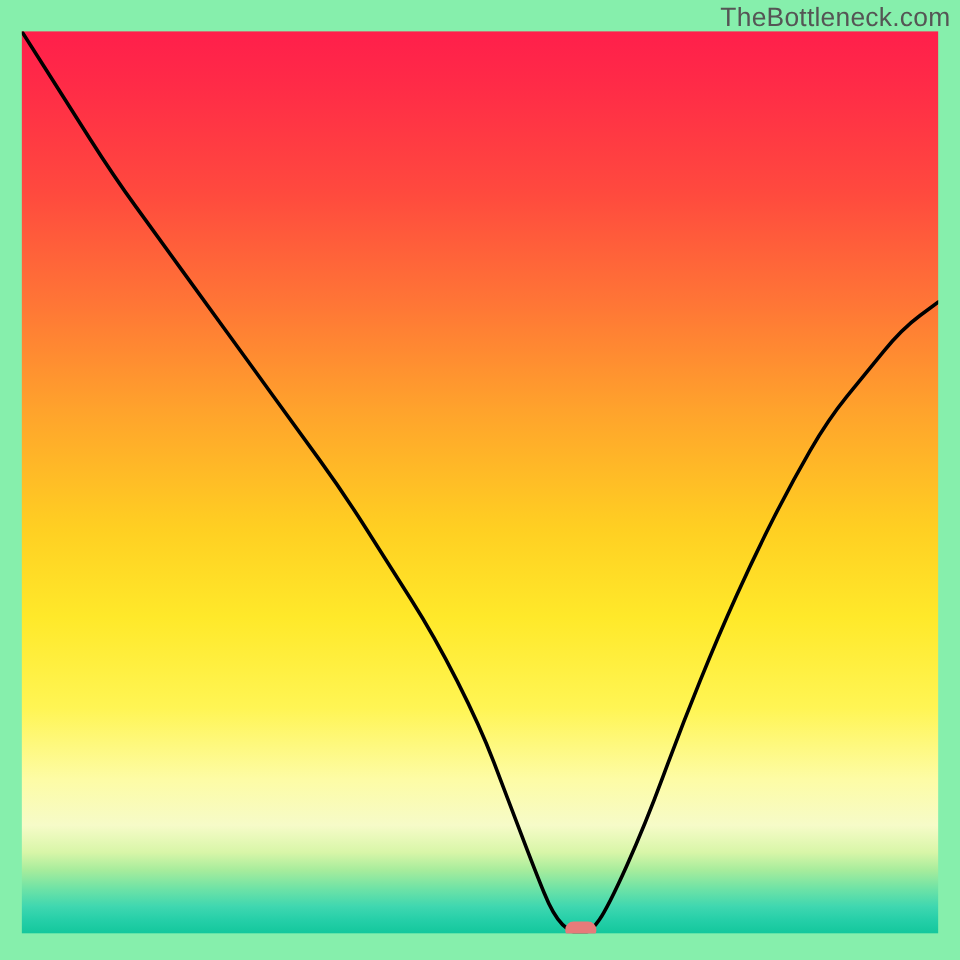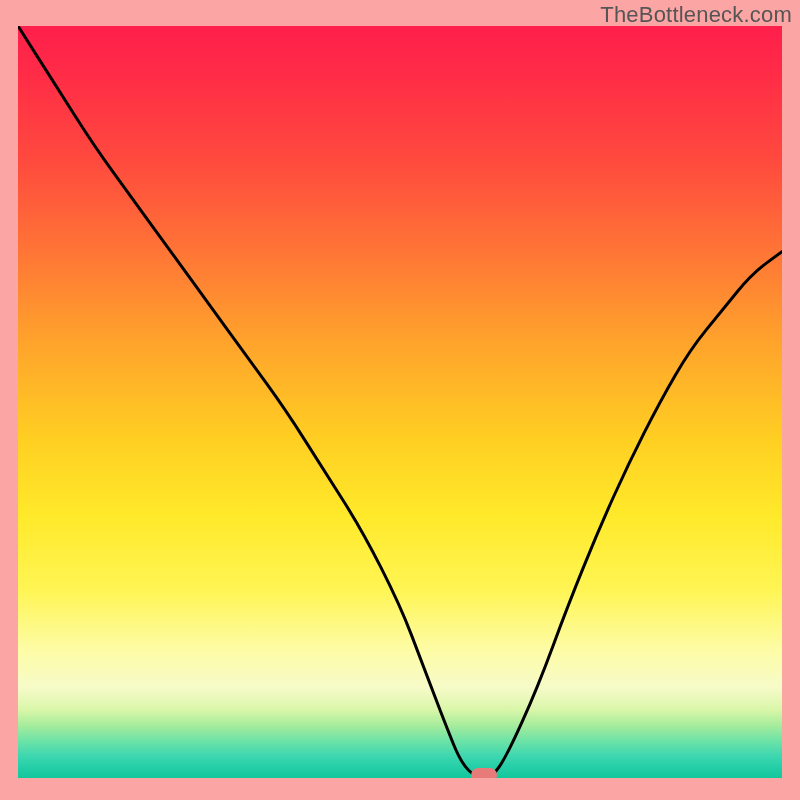--- a/index.html
+++ b/index.html
@@ -8,21 +8,21 @@
     width: 800px;
     height: 800px;
     background: #000;
     overflow: hidden;
     font-family: Arial, Helvetica, sans-serif;
   }
   .frame {
     position: relative;
     width: 800px;
     height: 800px;
-    background: #fca5a5;
+    background: #86efac;
   }
   .watermark {
     position: absolute;
     top: 2px;
     right: 8px;
     color: #555;
     font-size: 22px;
     font-weight: 500;
     z-index: 5;
     letter-spacing: 0.2px;

